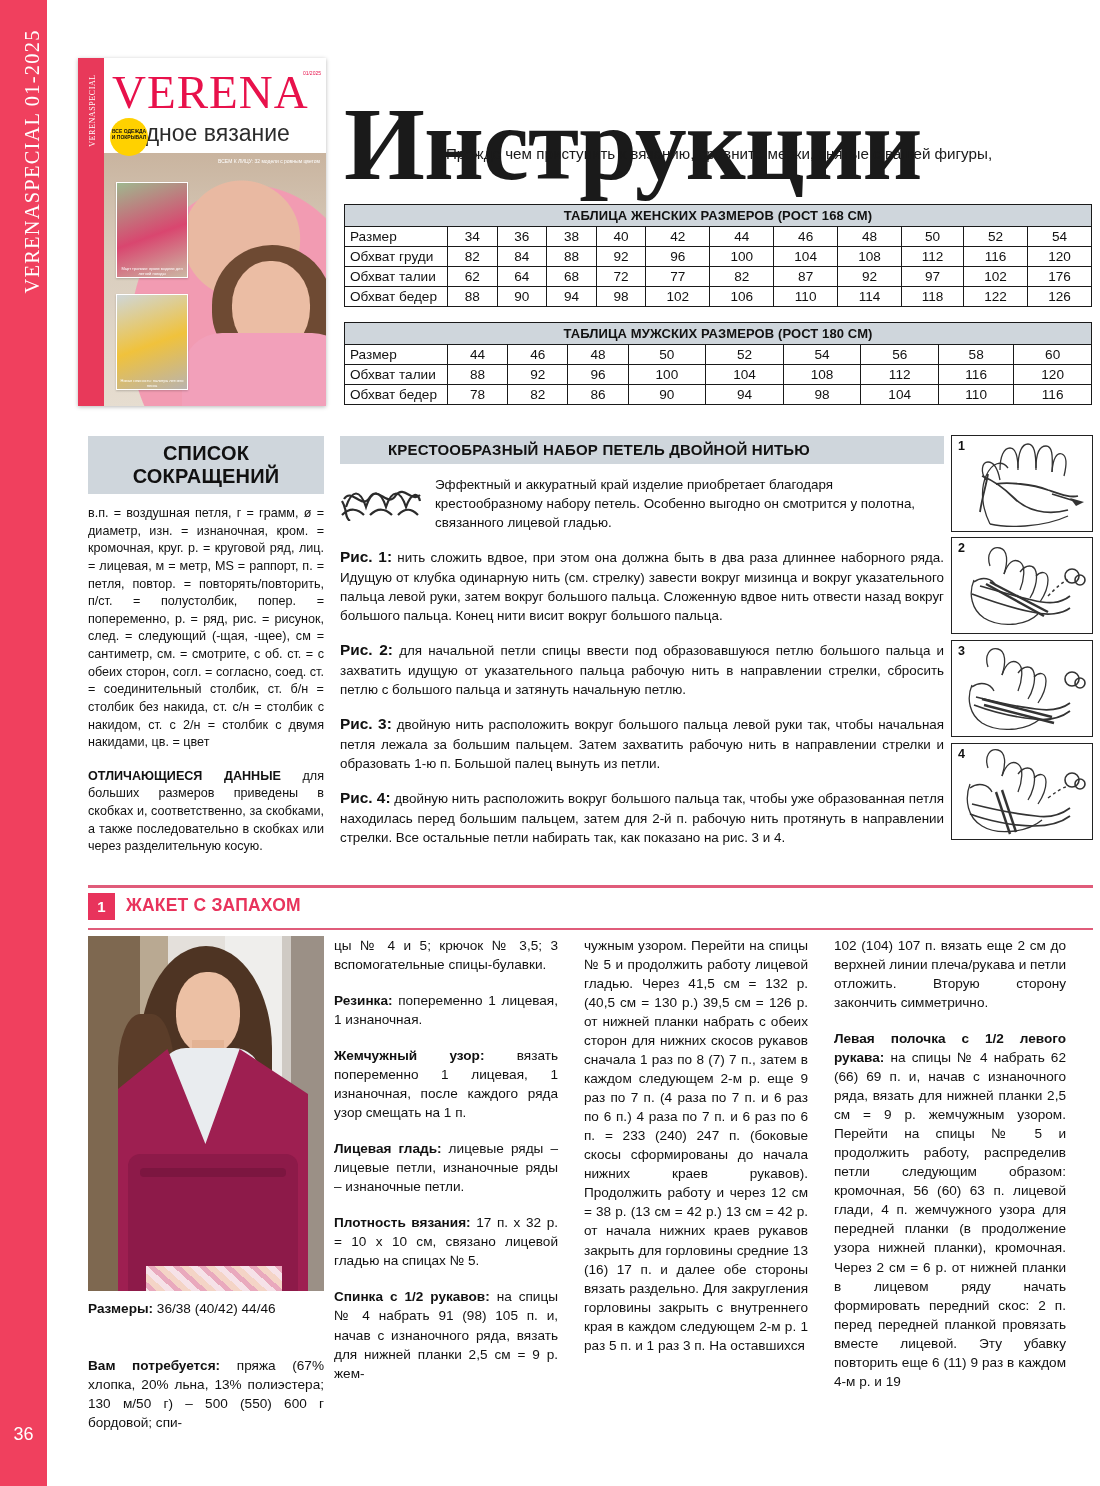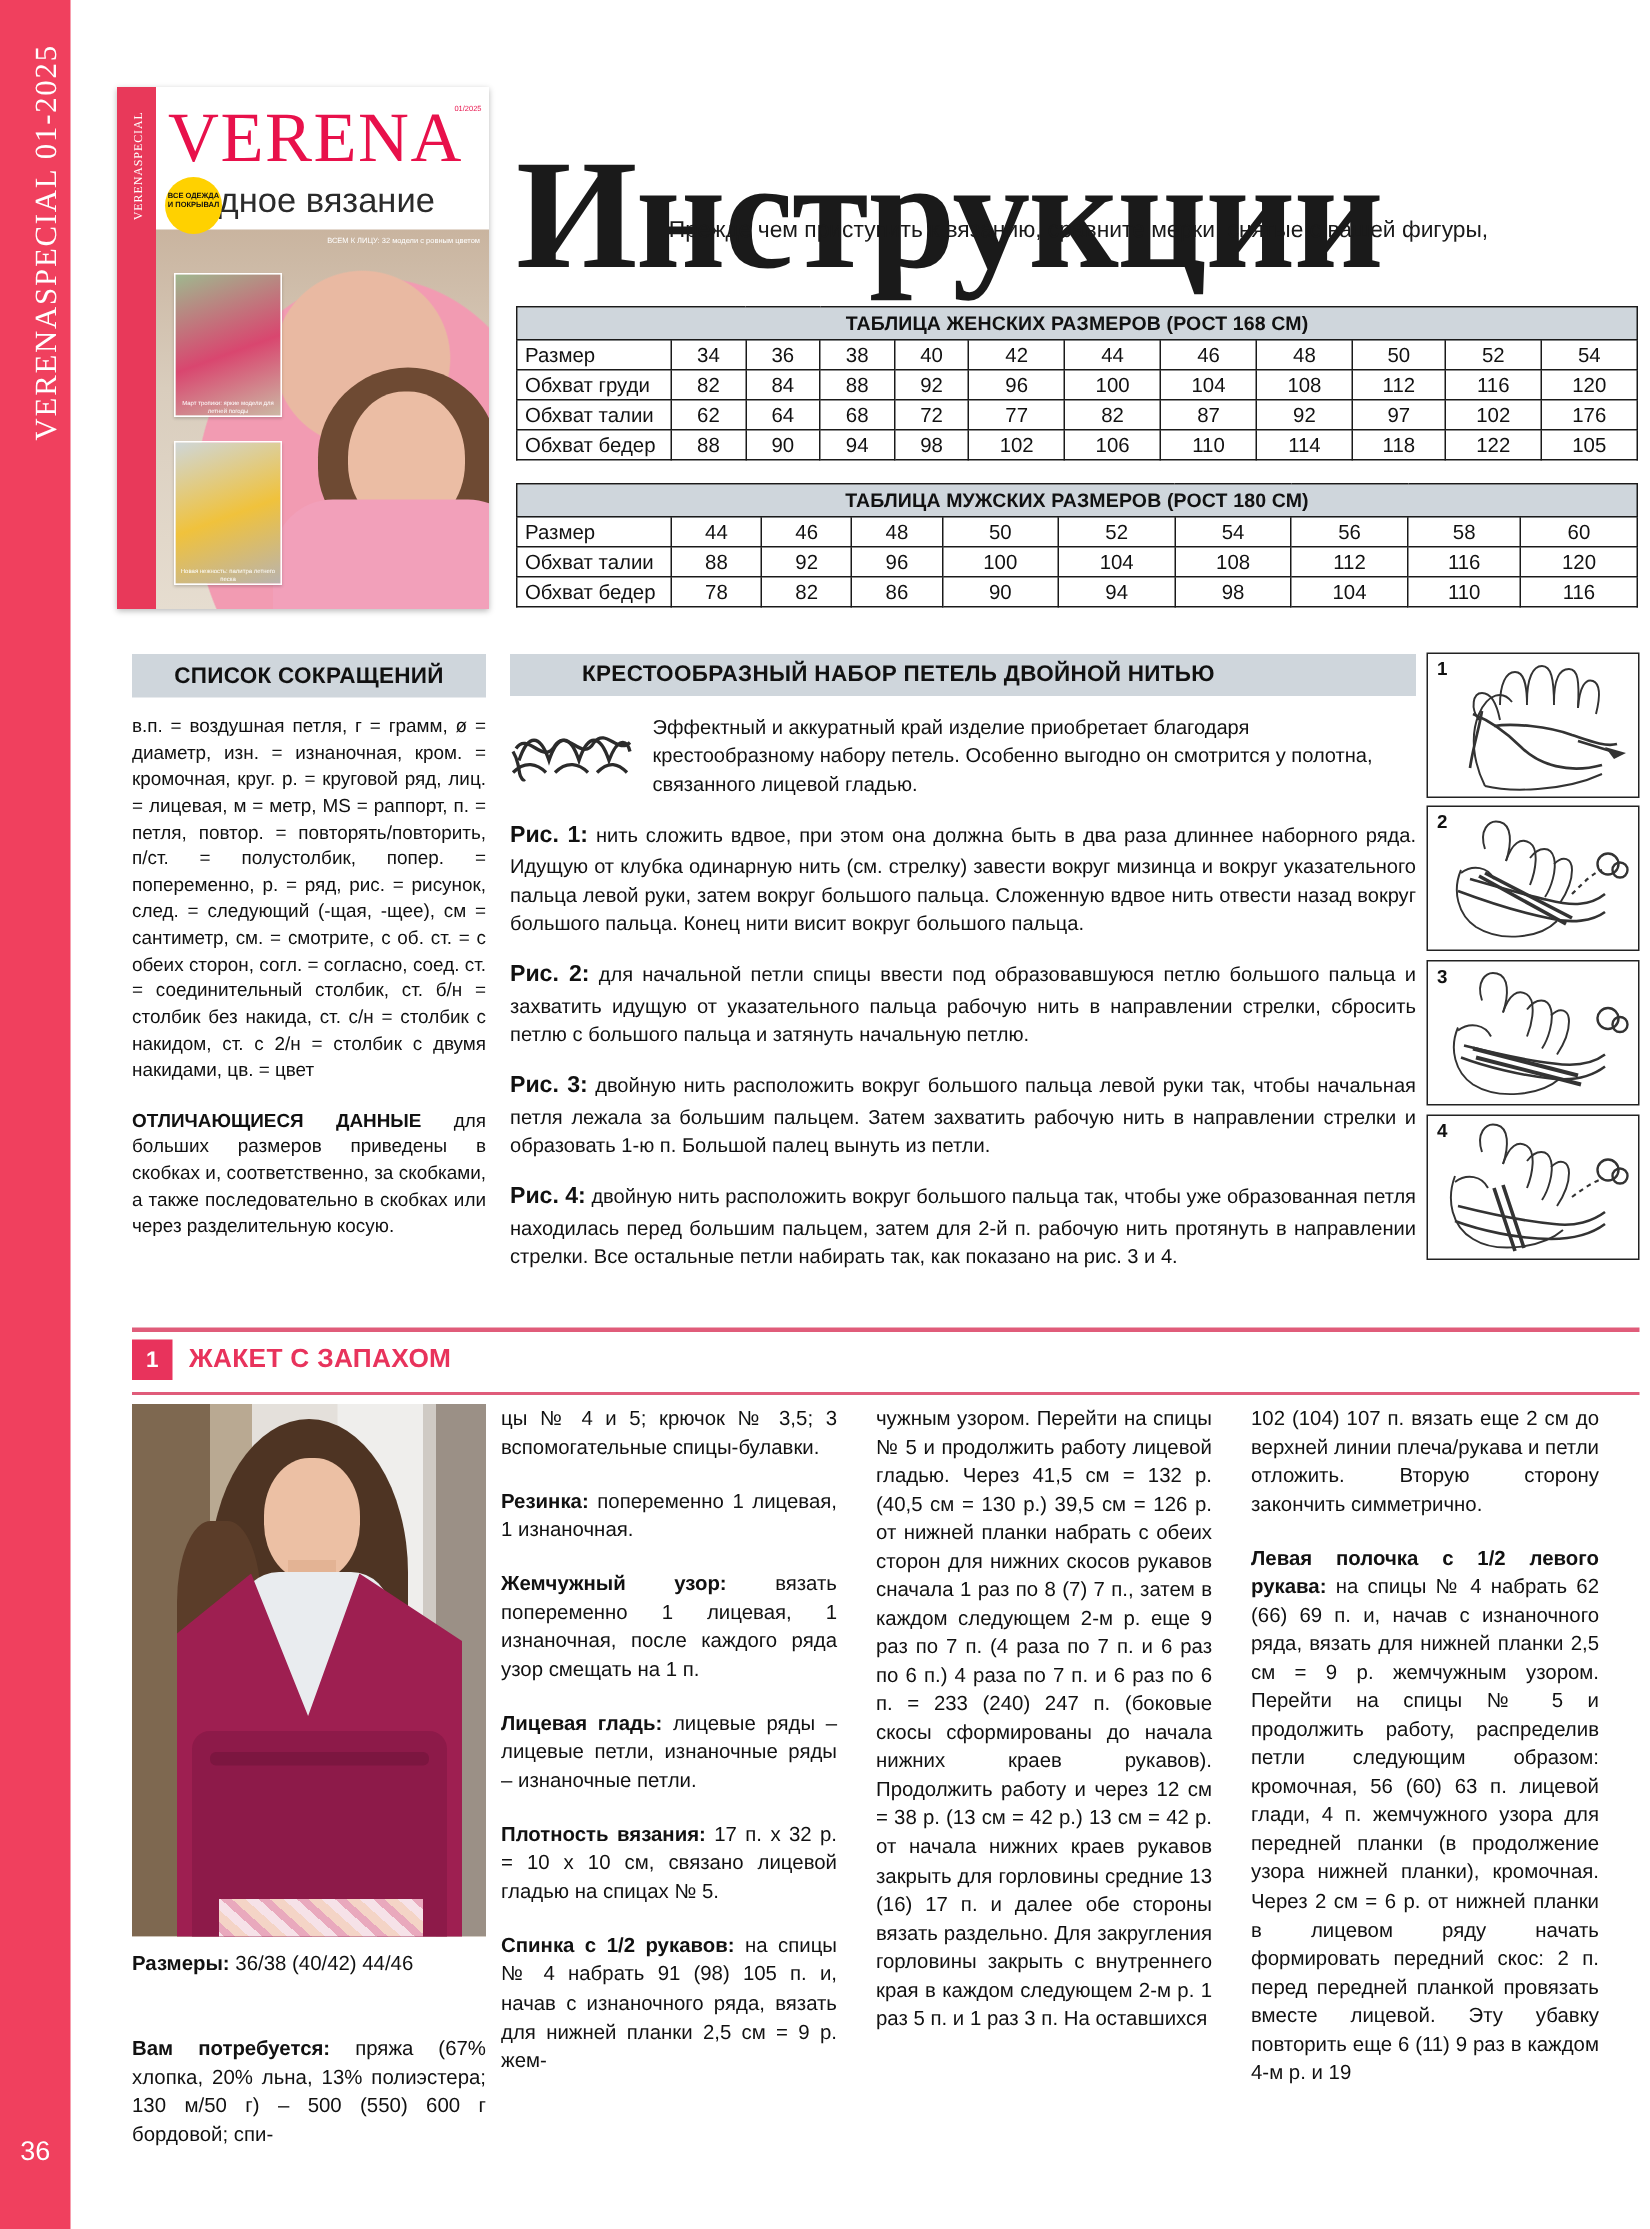--- a/index.html
+++ b/index.html
@@ -128,21 +128,21 @@
   
   .grey-head{
     background:#cfd6dc; color:#111; font-weight:bold;
     font-size:15px; padding:5px 9px 6px 9px; letter-spacing:.2px;
   }
 
   
   #abbr{
     position:absolute; left:88px; top:436px; width:236px;
   }
-  #abbr .grey-head{ text-align:center; font-size:15px; padding:6px 4px; }
+  #abbr .grey-head{ text-align:center; font-size:20px; padding:6px 4px; }
   #abbr-body{
     margin-top:11px; font-size:12.6px; line-height:1.40; text-align:justify; color:#111;
   }
   #abbr-body b{font-weight:normal;}
   #abbr-note{
     margin-top:16px; font-size:12.6px; line-height:1.40; text-align:justify; color:#111;
   }
 
   
   #caston{ position:absolute; left:340px; top:436px; width:604px; }
@@ -318,21 +318,21 @@
         <td>88</td>
         <td>90</td>
         <td>94</td>
         <td>98</td>
         <td>102</td>
         <td>106</td>
         <td>110</td>
         <td>114</td>
         <td>118</td>
         <td>122</td>
-        <td>105</td>
+        <td>126</td>
       </tr>
     </tbody>
 </table>
 
 <table class="sz-table" id="tbl-men">
   <tbody>
       <tr class="caption">
         <td colspan="10">ТАБЛИЦА МУЖСКИХ РАЗМЕРОВ (РОСТ 180 СМ)</td>
       </tr>
       <tr>

